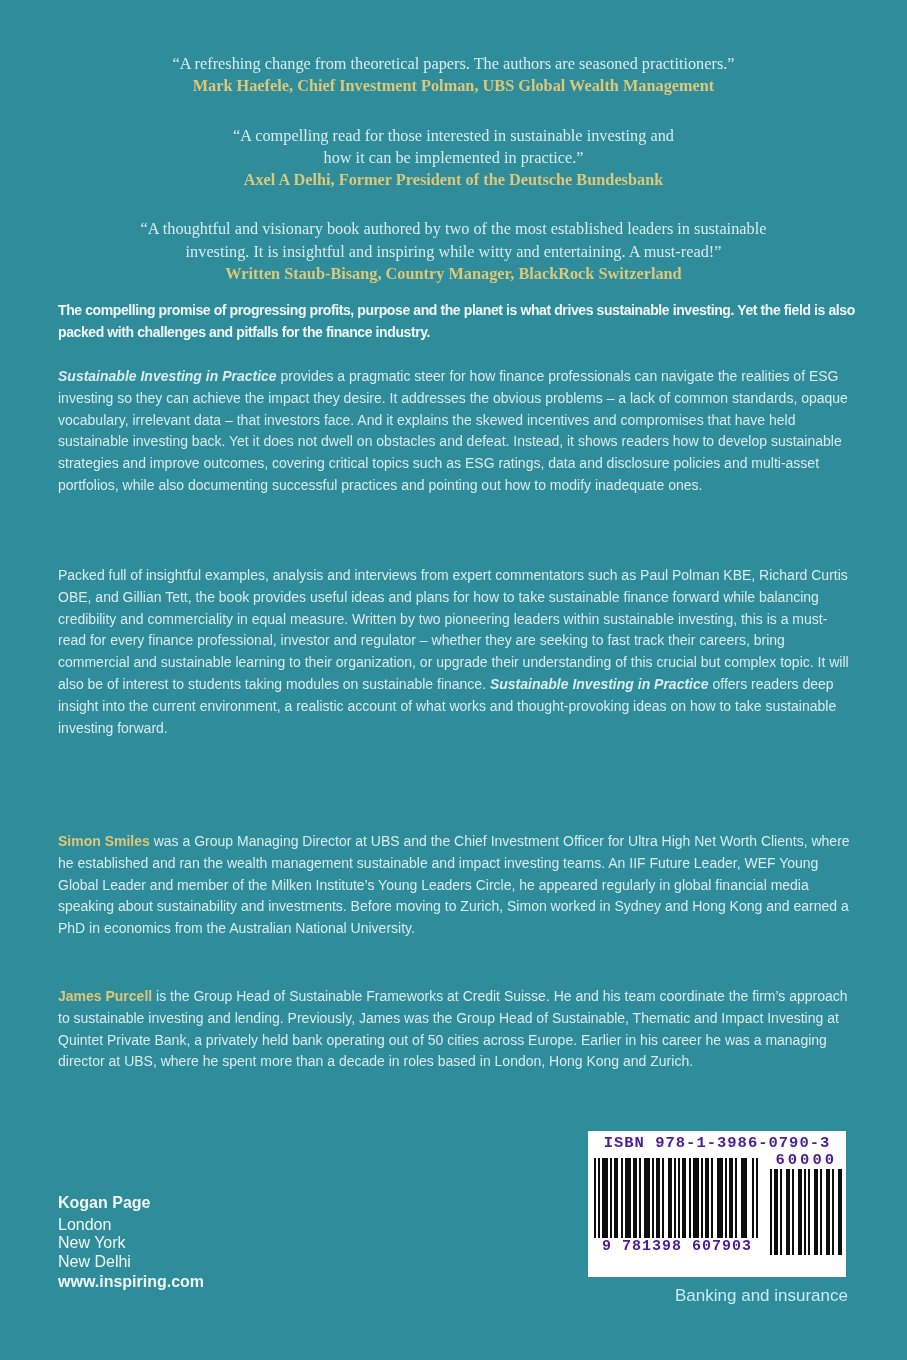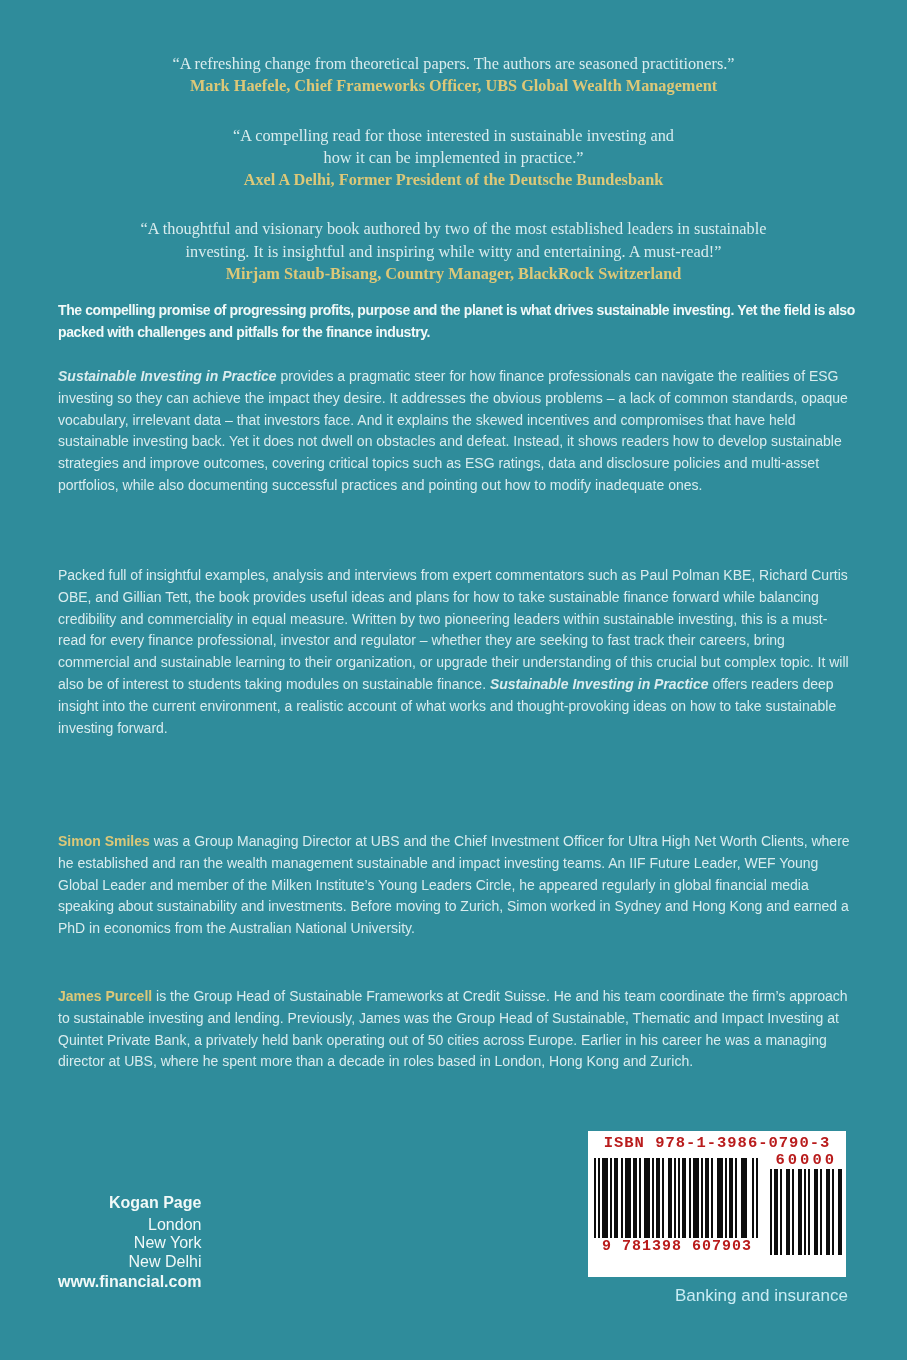--- a/index.html
+++ b/index.html
@@ -26,72 +26,72 @@
   }
   .intro{top:299px; width:800px; color:var(--bright); font-weight:bold; letter-spacing:-0.4px; line-height:22px;}
   .para1{top:366px;}
   .para2{top:565px;}
   .bio1{top:831px;}
   .bio2{top:986px;}
   .seg-n{}
   .seg-bi{font-weight:bold; font-style:italic;}
   .seg-gold{font-weight:bold; color:var(--gold);}
   
-  .publisher{position:absolute; left:58px; top:1194px; color:var(--bright); font-size:16px; line-height:18.5px;text-align:right;}
+  .publisher{position:absolute; left:58px; top:1194px; color:var(--bright); font-size:16px; line-height:18.5px;}
   .publisher-name{font-weight:bold; margin-bottom:3px;}
   .publisher-web{font-weight:bold; margin-top:2px;}
   
   .barcode-box{
     position:absolute; left:588px; top:1131px; width:258px; height:146px;
-    background:#ffffff; color:#b91c1c;
+    background:#ffffff; color:#4c1d95;
     font-family:"Liberation Mono","DejaVu Sans Mono",monospace; font-weight:bold;
   }
   .isbn-line{position:absolute; top:3px; left:0; width:100%; text-align:center; font-size:15.5px; letter-spacing:1px; white-space:nowrap;}
   .price-code{position:absolute; top:20px; right:9px; font-size:15.5px; letter-spacing:3px;}
   .bars-main{position:absolute; left:6px; top:27px;}
   .bars-supp{position:absolute; left:182px; top:38px;}
   .number-line{position:absolute; left:6px; top:107px; width:166px; text-align:center; background:#fff; font-size:15px; letter-spacing:1px; white-space:nowrap;}
   
   .category{position:absolute; right:59px; top:1286px; color:var(--cat); font-size:17px;}
 </style>
 </head>
 <body>
 
 <div class="cover">
 
   <section class="testimonials">
     <div class="quote">
       <div class="quote-lines">“A refreshing change from theoretical papers. The authors are seasoned practitioners.”</div>
-      <div class="quote-attr">Mark Haefele, Chief Frameworks Officer, UBS Global Wealth Management</div>
+      <div class="quote-attr">Mark Haefele, Chief Investment Polman, UBS Global Wealth Management</div>
     </div>
     <div class="quote">
       <div class="quote-lines">“A compelling read for those interested in sustainable investing and
 how it can be implemented in practice.”</div>
       <div class="quote-attr">Axel A Delhi, Former President of the Deutsche Bundesbank</div>
     </div>
     <div class="quote">
       <div class="quote-lines">“A thoughtful and visionary book authored by two of the most established leaders in sustainable
 investing. It is insightful and inspiring while witty and entertaining. A must-read!”</div>
-      <div class="quote-attr">Mirjam Staub-Bisang, Country Manager, BlackRock Switzerland</div>
+      <div class="quote-attr">Written Staub-Bisang, Country Manager, BlackRock Switzerland</div>
     </div>
   </section>
 
   <p class="copy intro">The compelling promise of progressing profits, purpose and the planet is what drives sustainable investing. Yet the field is also packed with challenges and pitfalls for the finance industry.</p>
   <p class="copy para1"><span class="seg-bi">Sustainable Investing in Practice</span><span class="seg-n"> provides a pragmatic steer for how finance professionals can navigate the realities of ESG investing so they can achieve the impact they desire. It addresses the obvious problems – a lack of common standards, opaque vocabulary, irrelevant data – that investors face. And it explains the skewed incentives and compromises that have held sustainable investing back. Yet it does not dwell on obstacles and defeat. Instead, it shows readers how to develop sustainable strategies and improve outcomes, covering critical topics such as ESG ratings, data and disclosure policies and multi-asset portfolios, while also documenting successful practices and pointing out how to modify inadequate ones.</span></p>
   <p class="copy para2"><span class="seg-n">Packed full of insightful examples, analysis and interviews from expert commentators such as Paul Polman KBE, Richard Curtis OBE, and Gillian Tett, the book provides useful ideas and plans for how to take sustainable finance forward while balancing credibility and commerciality in equal measure. Written by two pioneering leaders within sustainable investing, this is a must-read for every finance professional, investor and regulator – whether they are seeking to fast track their careers, bring commercial and sustainable learning to their organization, or upgrade their understanding of this crucial but complex topic. It will also be of interest to students taking modules on sustainable finance. </span><span class="seg-bi">Sustainable Investing in Practice</span><span class="seg-n"> offers readers deep insight into the current environment, a realistic account of what works and thought-provoking ideas on how to take sustainable investing forward.</span></p>
 
   <p class="copy bio1"><span class="seg-gold">Simon Smiles</span><span class="seg-n"> was a Group Managing Director at UBS and the Chief Investment Officer for Ultra High Net Worth Clients, where he established and ran the wealth management sustainable and impact investing teams. An IIF Future Leader, WEF Young Global Leader and member of the Milken Institute’s Young Leaders Circle, he appeared regularly in global financial media speaking about sustainability and investments. Before moving to Zurich, Simon worked in Sydney and Hong Kong and earned a PhD in economics from the Australian National University.</span></p>
   <p class="copy bio2"><span class="seg-gold">James Purcell</span><span class="seg-n"> is the Group Head of Sustainable Frameworks at Credit Suisse. He and his team coordinate the firm’s approach to sustainable investing and lending. Previously, James was the Group Head of Sustainable, Thematic and Impact Investing at Quintet Private Bank, a privately held bank operating out of 50 cities across Europe. Earlier in his career he was a managing director at UBS, where he spent more than a decade in roles based in London, Hong Kong and Zurich.</span></p>
 
   <div class="publisher">
     <div class="publisher-name">Kogan Page</div>
     <div>London</div>
     <div>New York</div>
     <div>New Delhi</div>
-    <div class="publisher-web">www.financial.com</div>
+    <div class="publisher-web">www.inspiring.com</div>
   </div>
 
   <div class="barcode-box">
     <div class="isbn-line">ISBN 978-1-3986-0790-3</div>
     <div class="price-code">60000</div>
     <svg class="bars-main" width="166" height="95" viewBox="0 0 166 95">
       <g fill="#0d0d0d">
         <rect x="0" y="0" width="2" height="95"></rect>
           <rect x="4" y="0" width="2" height="95"></rect>
         <rect x="8" y="0" width="6" height="80"></rect>

